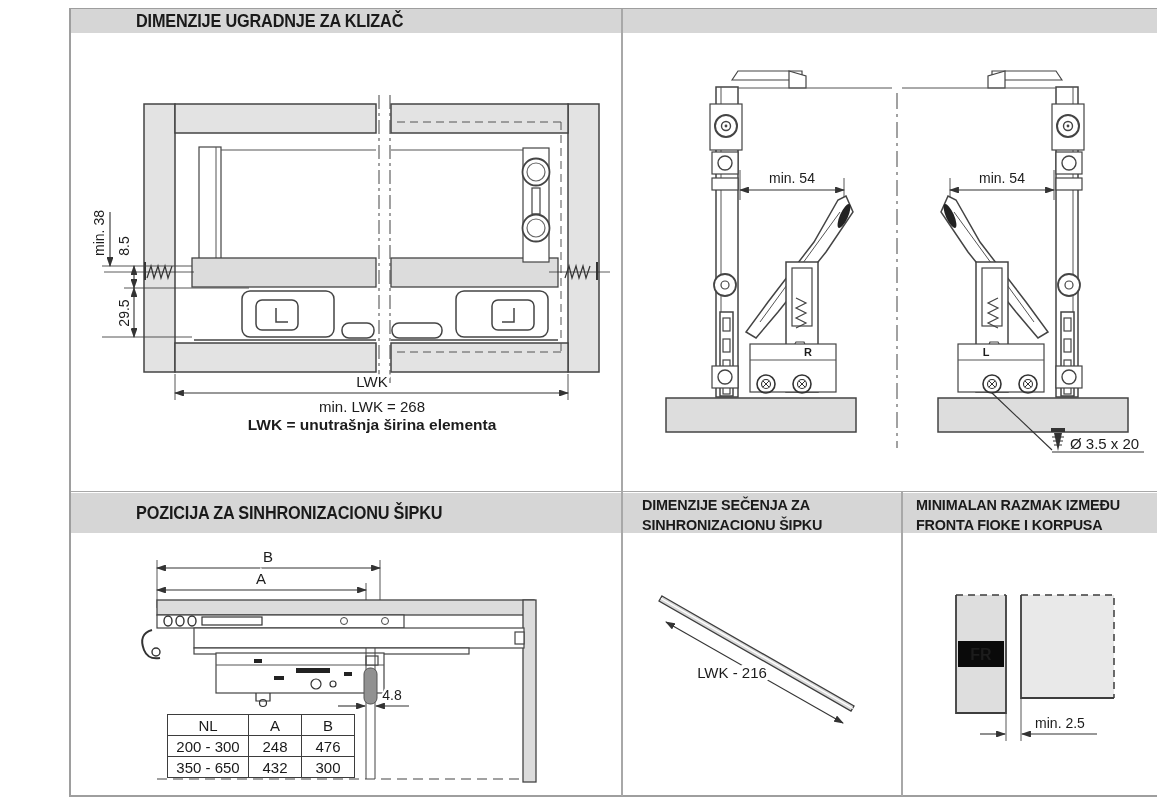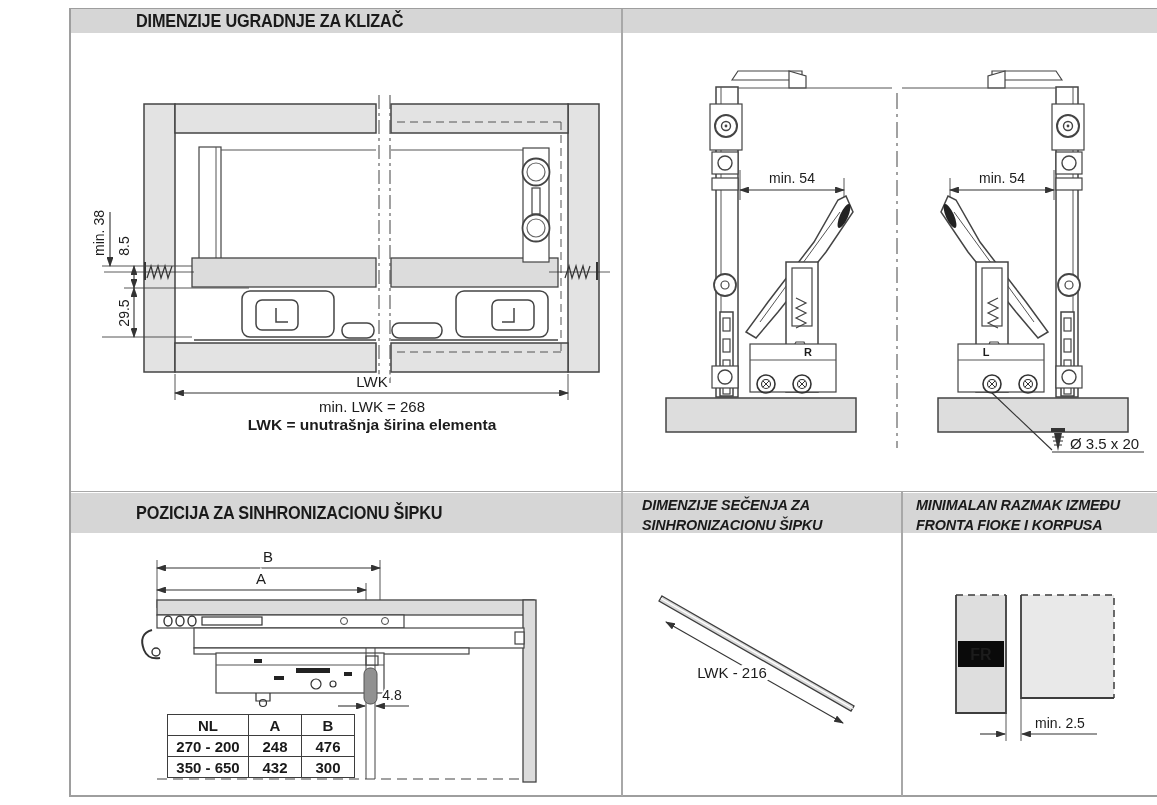--- a/index.html
+++ b/index.html
@@ -6,37 +6,37 @@
   #stage{position:relative;width:1157px;height:805px;background:#fff;overflow:hidden;
          font-family:"Liberation Sans",sans-serif;color:#1a1a1a;margin-left:44px;}
   #sheet{position:absolute;left:25px;top:8px;width:1105px;height:789px;
          border:2px solid #9e9e9e;box-sizing:border-box;background:#fff;}
   .band{position:absolute;background:#d6d6d6;}
   .vdiv,.hdiv{position:absolute;background:#a8a8a8;}
   .title{position:absolute;font-weight:bold;white-space:nowrap;}
   .title .tx{display:inline-block;transform:scaleX(0.93);transform-origin:left center;letter-spacing:-0.2px;}
   .t-one{font-size:17.5px;line-height:24px;}
   .t-one-b{font-size:17.5px;line-height:40px;}
-  .t-two{font-size:15.5px;line-height:19.5px;padding-top:1px;font-style:italic;}
+  .t-two{font-size:15.5px;line-height:19.5px;padding-top:1px;}
   svg{position:absolute;}
   svg text{font-family:"Liberation Sans",sans-serif;fill:#1c1c1c;}
   .dt{font-size:14px;}
   .dt2{font-size:15px;}
   .halo{paint-order:stroke;stroke:#fff;stroke-width:5px;}
   .dim{stroke:#333;stroke-width:1.1;fill:none;}
   .ext{stroke:#444;stroke-width:0.9;fill:none;}
   .ln{stroke:#444;stroke-width:1.5;fill:none;}
   .ln1{stroke:#555;stroke-width:1;fill:none;}
   .wh{fill:#fff;stroke:#444;stroke-width:1.5;}
   .wh1{fill:#fff;stroke:#444;stroke-width:1.2;}
   .gy{fill:#e3e3e3;stroke:#444;stroke-width:1.5;}
   .gy2{fill:#dcdcdc;stroke:#444;stroke-width:1.3;}
   .gy3{fill:#ddd;stroke:#444;stroke-width:1.5;}
   .nl-table{position:absolute;left:123px;top:714px;border-collapse:collapse;table-layout:fixed;}
-  .nl-table th,.nl-table td{border:1.4px solid #3d3d3d;font-weight:bold;font-size:15px;
+  .nl-table th,.nl-table td{border:1.4px solid #3d3d3d;font-weight:normal;font-size:15px;
        text-align:center;height:20px;padding:0;background:#fff;}
 </style>
 </head>
 <body>
 
 <div id="stage">
   <div id="sheet"></div>
 
   <div class="band" style="left:27px;top:9px;width:1103px;height:24px;"></div>
   <div class="band" style="left:27px;top:493px;width:1103px;height:40px;"></div>
@@ -288,21 +288,21 @@
       </colgroup>
     <thead>
       <tr>
         <th>NL</th>
         <th>A</th>
         <th>B</th>
       </tr>
     </thead>
     <tbody>
       <tr>
-        <td>270 - 200</td>
+        <td>200 - 300</td>
         <td>248</td>
         <td>476</td>
       </tr>
       <tr>
         <td>350 - 650</td>
         <td>432</td>
         <td>300</td>
       </tr>
     </tbody>
   </table>

